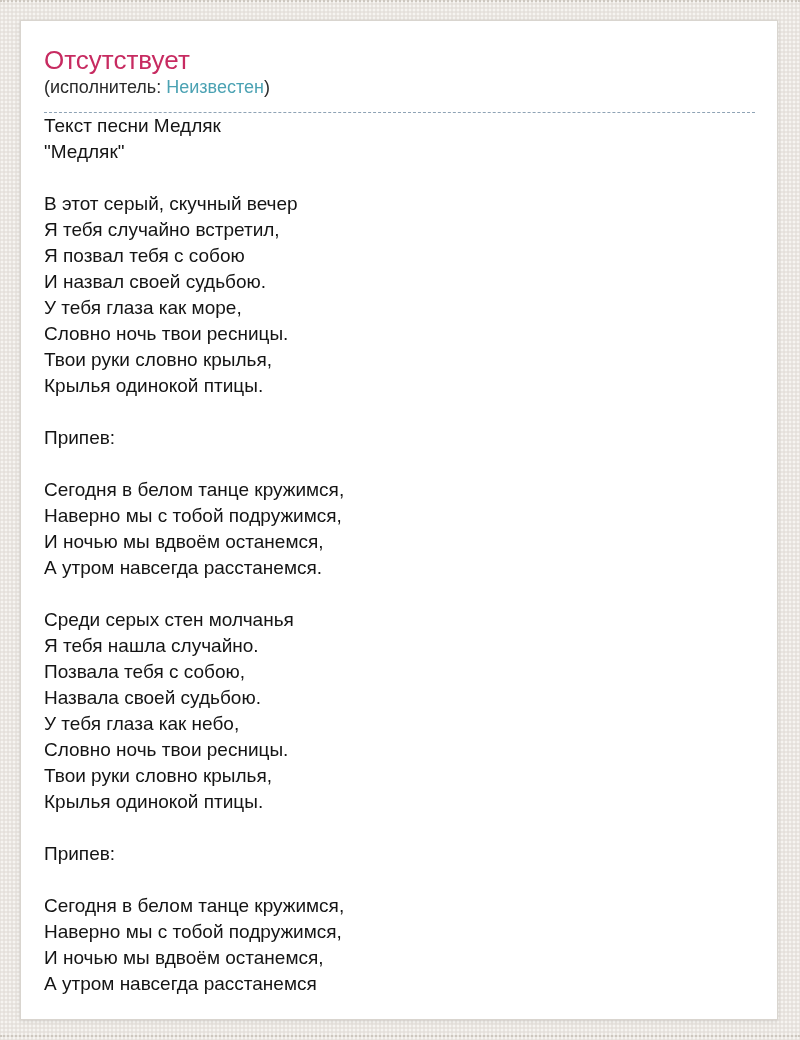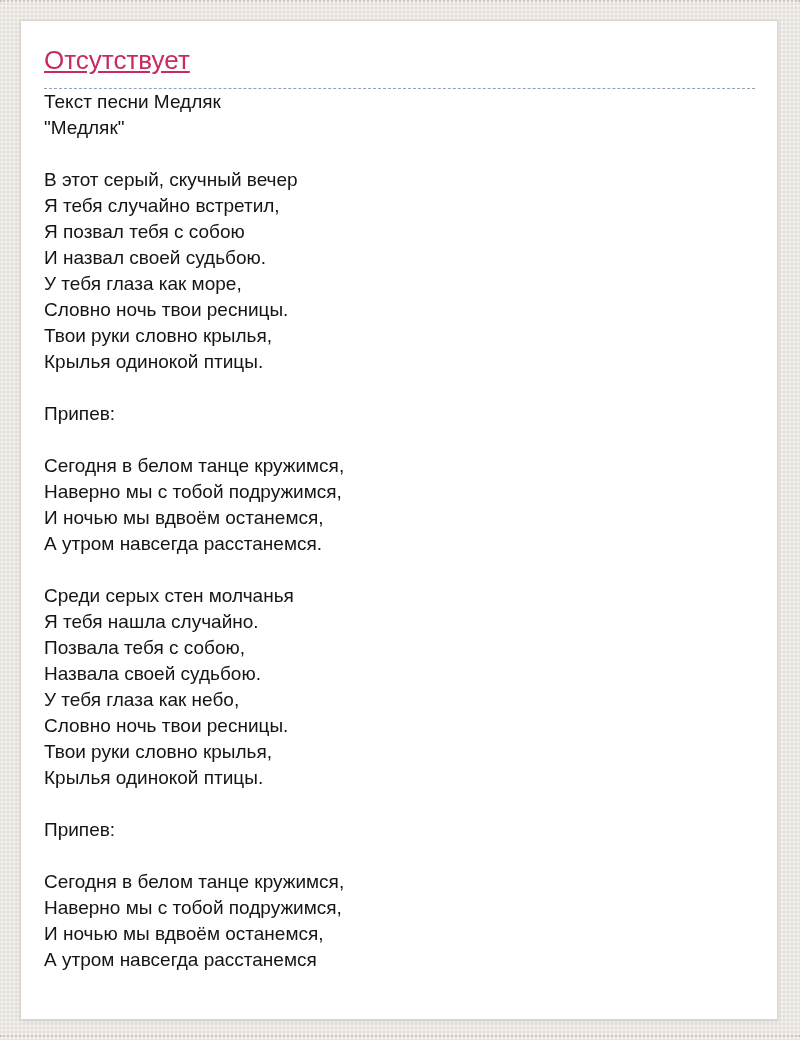--- a/index.html
+++ b/index.html
@@ -39,21 +39,20 @@
     border: 1px solid #d9d5cf;
     box-shadow: 0 1px 4px rgba(0,0,0,0.10);
     padding: 24px 22px 0 23px;
   }
   .song-title {
     margin: 0;
     font-size: 26px;
     line-height: 30px;
     font-weight: 400;
     color: #c72b61;
-    text-decoration: underline;
   }
   .artist-line {
     font-size: 18px;
     line-height: 24px;
     color: #2b2b2b;
     white-space: nowrap;
   }
   .artist-link {
     color: #4ba2b3;
     text-decoration: none;
@@ -71,20 +70,21 @@
     white-space: pre-line;
   }
 </style>
 </head>
 <body>
 
 <div class="edge-dots top"></div>
 
 <div class="card">
   <h1 class="song-title">Отсутствует</h1>
+  <div class="artist-line"><span>(исполнитель:</span> <a class="artist-link">Неизвестен</a><span>)</span></div>
   <div class="header-separator"></div>
   <div class="lyrics">Текст песни Медляк
 "Медляк"
 
 В этот серый, скучный вечер
 Я тебя случайно встретил,
 Я позвал тебя с собою
 И назвал своей судьбою.
 У тебя глаза как море,
 Словно ночь твои ресницы.

